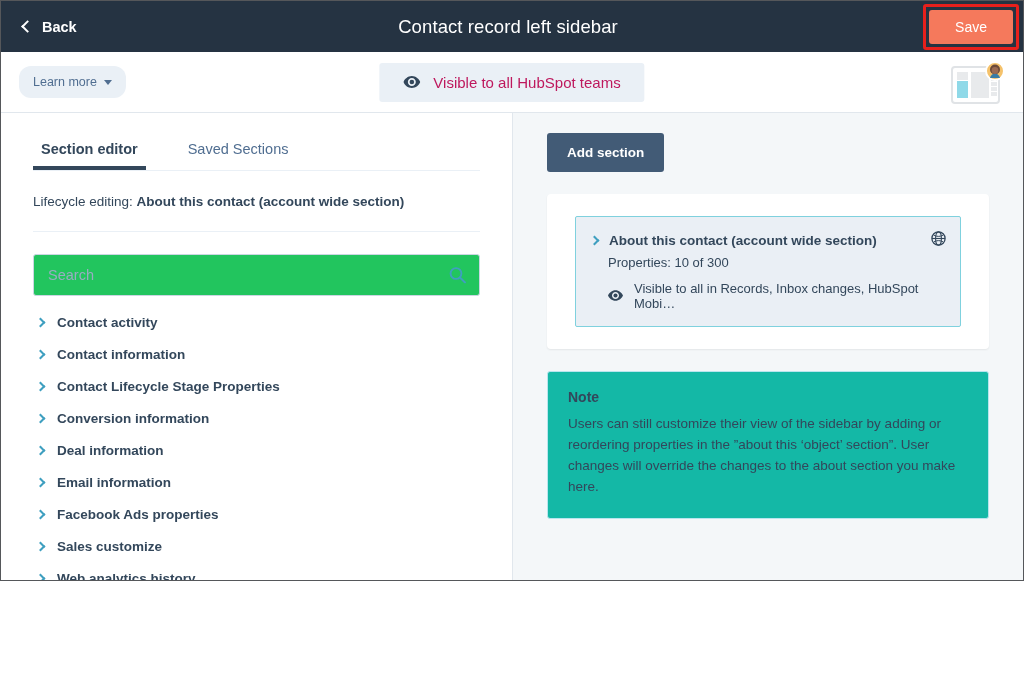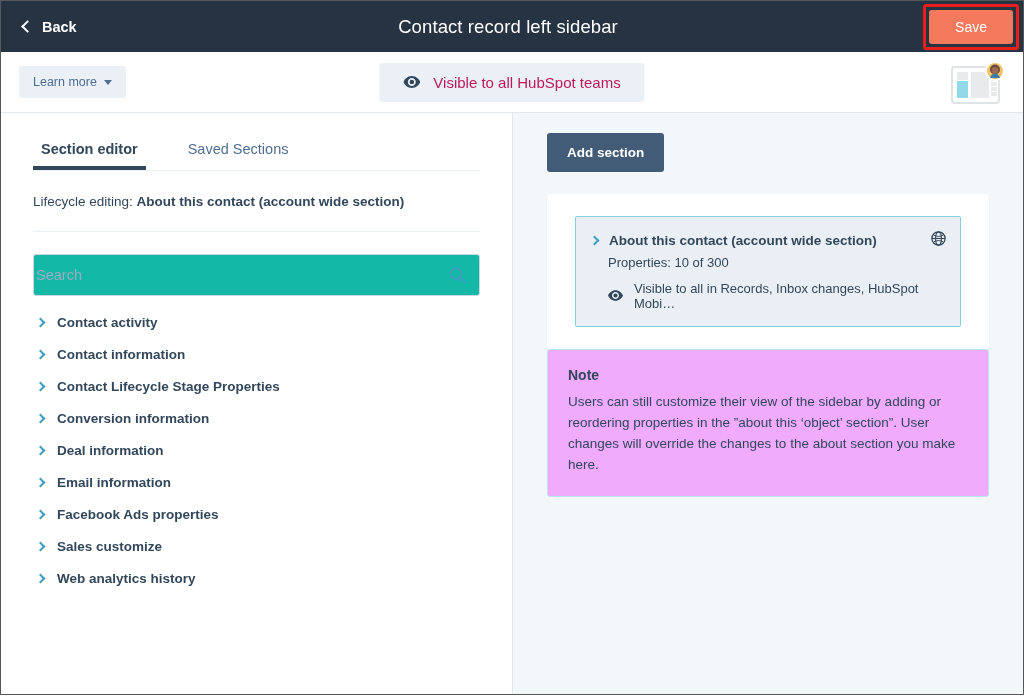--- a/index.html
+++ b/index.html
@@ -8,21 +8,21 @@
     width: 1024px;
     height: 697px;
     background: #ffffff;
     font-family: "Liberation Sans", sans-serif;
     -webkit-font-smoothing: antialiased;
   }
 
   #app {
     position: relative;
     width: 1024px;
-    height: 695px;
+    height: 581px;
     border: 1px solid #55575a;
     background: #ffffff;
     overflow: hidden;
   }
 
   
   .topbar {
     position: relative;
     height: 51px;
     background: #253342;
@@ -90,21 +90,21 @@
     display: flex;
     align-items: center;
     padding: 0 18px;
     flex: none;
   }
   .learn-more {
     background: #eaf0f6;
     color: #506e91;
     font-size: 12.5px;
     border: none;
-    border-radius: 3px;
+    border-radius: 12px;
     padding: 9px 14px;
     cursor: pointer;
     font-family: inherit;
     display: flex;
     align-items: center;
     gap: 7px;
   }
   .caret-down {
     width: 0; height: 0;
     border-left: 4.5px solid transparent;
@@ -181,24 +181,24 @@
   }
   .currently-editing b { font-weight: bold; }
 
   
   .search-box {
     margin-top: 22px;
     position: relative;
   }
   .search-input {
     width: 100%;
-    background: #14b8a6;
+    background: #22c55e;
     border: 1px solid #cbd6e2;
     border-radius: 3px;
-    padding: 12px 42px 12px 2px;
+    padding: 12px 42px 12px 14px;
     font-size: 14.5px;
     color: #33475b;
     font-family: inherit;
     outline: none;
   }
   .search-input::placeholder { color: #99acc2; }
   .search-icon {
     position: absolute;
     right: 14px;
     top: 50%;
@@ -276,21 +276,22 @@
   .sb-vis {
     margin: 11px 0 0 18px;
     display: flex;
     align-items: center;
     gap: 11px;
     font-size: 13px;
     color: #33475b;
   }
 
   .note-box {
-    background: #f0abfc;
+    margin-top: 22px;
+    background: #14b8a6;
     border: 1px solid #b8e5ee;
     border-radius: 3px;
     padding: 17px 20px 20px 20px;
   }
   .note-title {
     font-size: 14px;
     font-weight: bold;
     color: #33475b;
     margin-bottom: 9px;
   }

